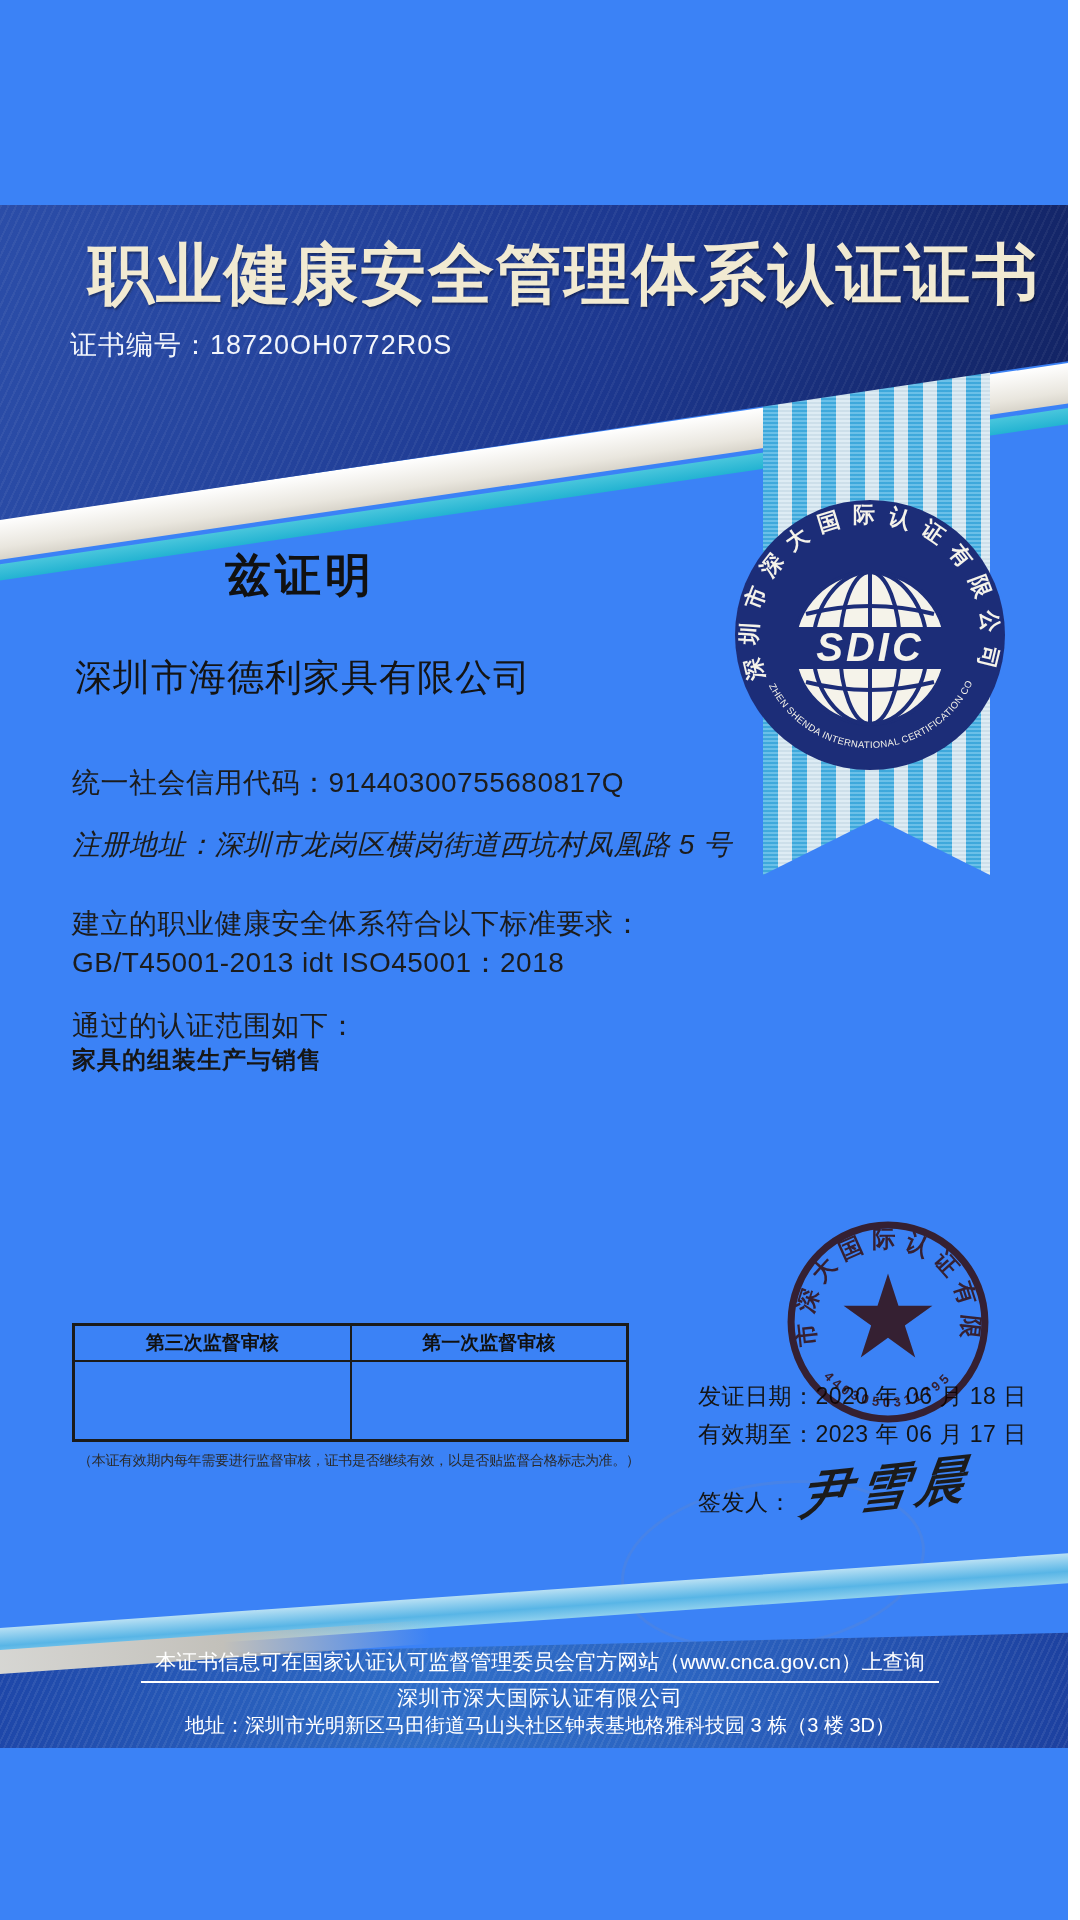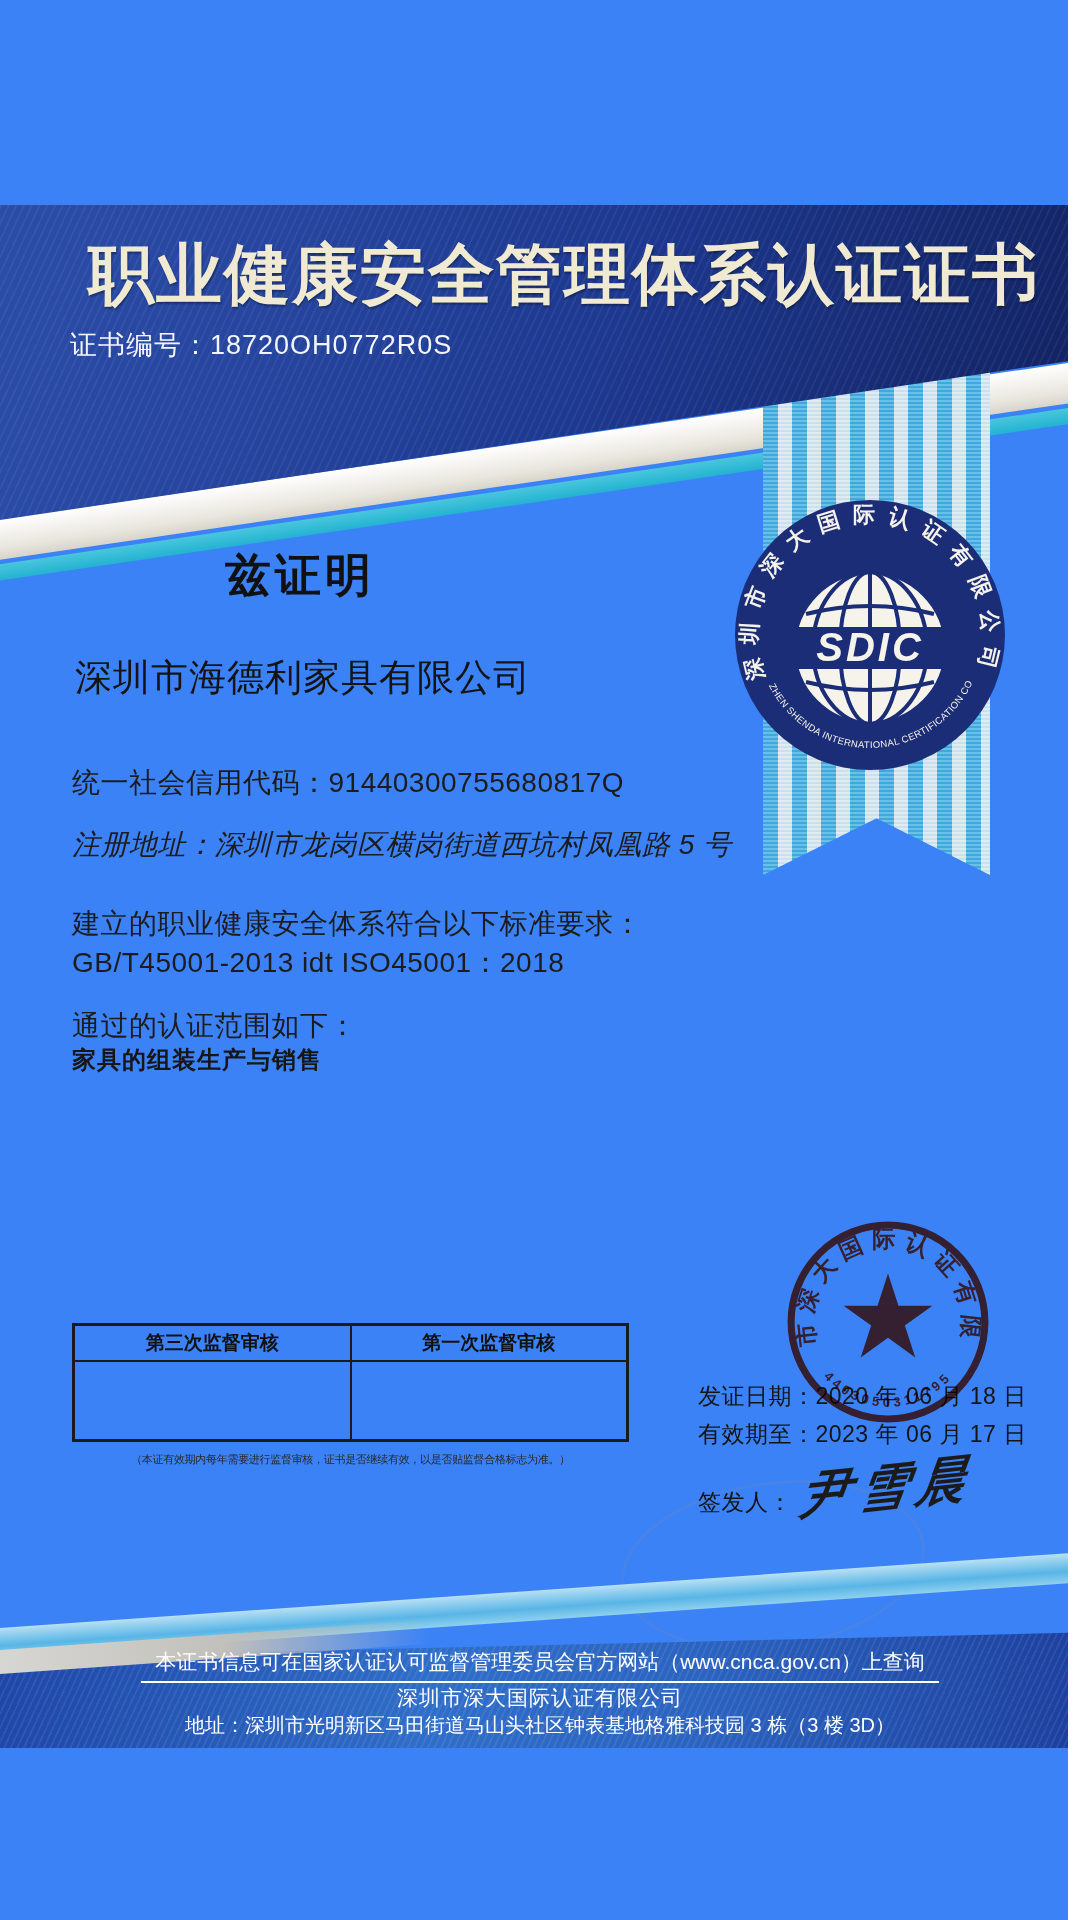--- a/index.html
+++ b/index.html
@@ -47,21 +47,21 @@
 
   
   .audit-table{position:absolute;left:72px;top:1323px;width:557px;height:119px;
     border:3px solid #1b1b1b;box-sizing:border-box;display:flex;z-index:2;background:transparent;}
   .audit-col{flex:1;border-right:2px solid #1b1b1b;display:flex;flex-direction:column;}
   .audit-col:last-child{border-right:none;}
   .audit-head{height:34px;border-bottom:2px solid #1b1b1b;display:flex;align-items:center;
     justify-content:center;font-size:19px;font-weight:600;color:#111;}
   .audit-body{flex:1;}
   .table-note{position:absolute;left:78px;top:1452px;width:545px;text-align:center;
-    font-size:11px;color:#2a2a2a;white-space:nowrap;letter-spacing:-.3px;}
+    font-size:14px;color:#2a2a2a;white-space:nowrap;letter-spacing:-.3px;}
 
   
   .issue-line{position:absolute;left:698px;font-size:23px;font-weight:500;color:#141414;
     letter-spacing:.5px;white-space:nowrap;z-index:2;}
   .i1{top:1381px;} .i2{top:1419px;} .i3{top:1460px;}
   .signature{display:inline-block;font-family:"DejaVu Serif","Liberation Serif",serif;
     font-style:italic;font-weight:700;font-size:50px;letter-spacing:8px;color:#1b1b1b;
     transform:rotate(-6deg) skewX(-14deg) translateY(-6px);margin-left:8px;}
 
   

